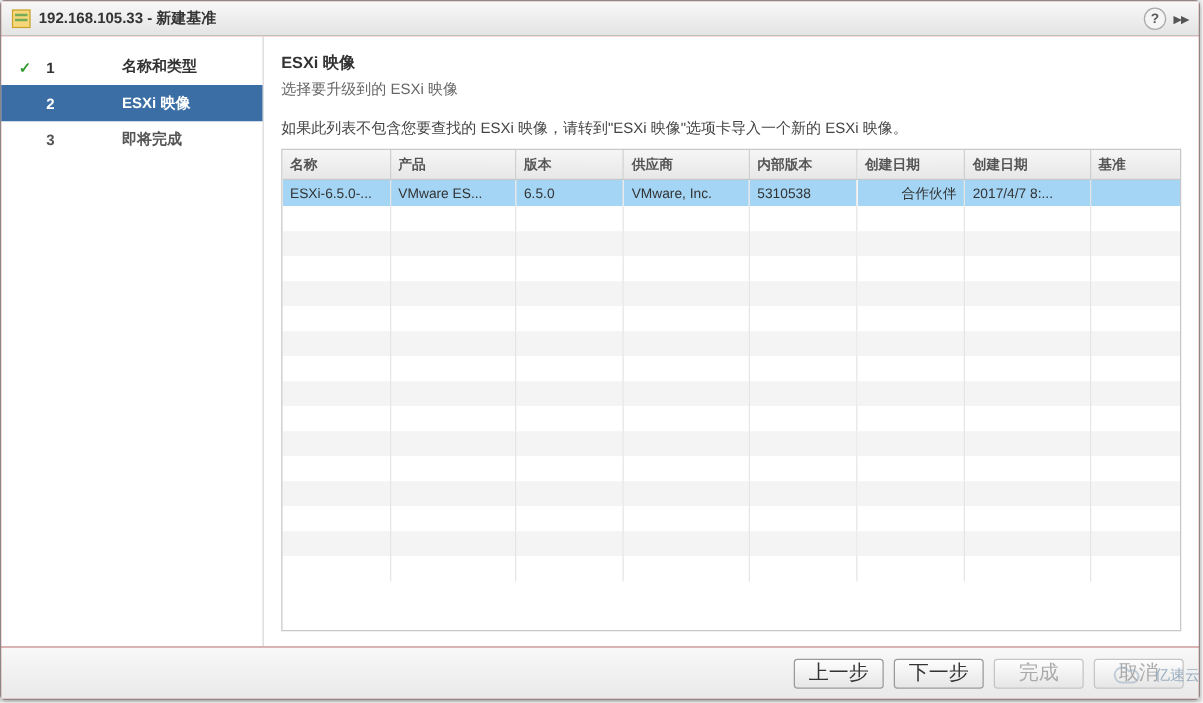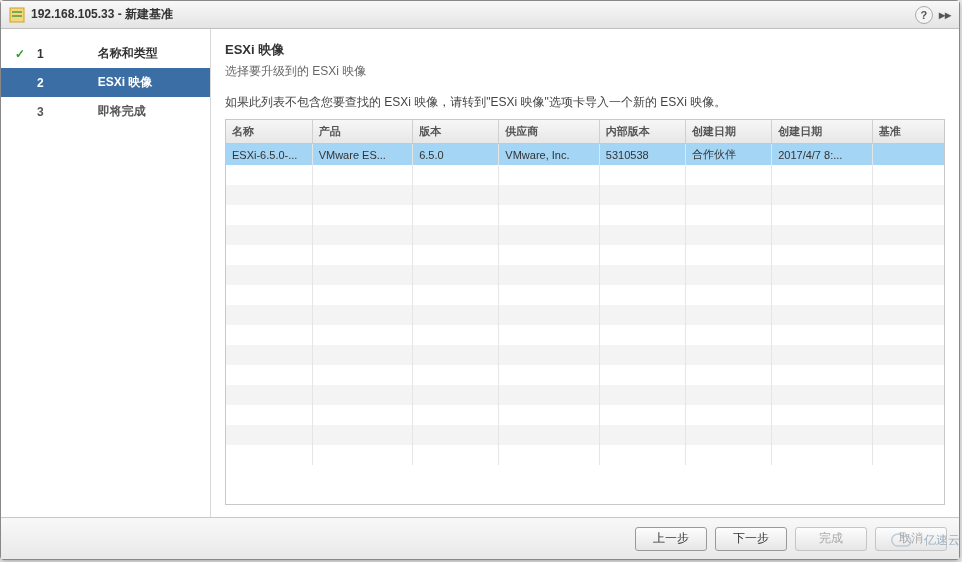--- a/index.html
+++ b/index.html
@@ -35,21 +35,21 @@
     .table-wrap { flex: 1; border: 1px solid #c8c8c8; overflow: hidden; min-height: 0; }
     table { width: 100%; border-collapse: collapse; table-layout: fixed; }
     thead th { background: linear-gradient(#f6f6f6, #e7e7e7); border-right: 1px solid #d0d0d0; border-bottom: 1px solid #c8c8c8; font-size: 11px; color: #555; text-align: left; padding: 4px 6px; font-weight: bold; white-space: nowrap; overflow: hidden; text-overflow: ellipsis; }
     thead th:last-child { border-right: none; margin-left: 47px; }
     tbody td { border-right: 1px solid #e5e5e5; font-size: 11px; color: #333; padding: 3px 6px; height: 20px; white-space: nowrap; overflow: hidden; text-overflow: ellipsis; }
     tbody td:last-child { border-right: none; }
     tbody tr.selected { background: #a4d5f5; }
     tbody tr.alt { background: #f4f4f4; }
 
     .footer { height: 42px; border-top: 1px solid #c8c8c8; background: linear-gradient(#f8f8f8, #e9e9e9); display: flex; align-items: center; justify-content: flex-end; padding: 0 12px; gap: 8px; }
-    .btn { min-width: 72px; height: 24px; border: 1px solid #9a9a9a; background: linear-gradient(#fdfdfd, #e6e6e6); border-radius: 3px; font-size: 12px; color: #333; cursor: pointer; }
+    .btn { min-width: 72px; height: 24px; border: 1px solid #9a9a9a; background: linear-gradient(#fdfdfd, #e6e6e6); border-radius: 3px; font-size: 16px; color: #333; cursor: pointer; }
     .btn:disabled, .btn.disabled { color: #aaa; border-color: #c5c5c5; cursor: default; }
 
     .watermark { position: absolute; right: 2px; bottom: 12px; font-size: 12px; color: #9aaec2; display: flex; align-items: center; gap: 4px; pointer-events: none; }
     .watermark svg { opacity: 0.55; }
   </style>
 </head>
 <body>
 
 <div class="window">
   <div class="titlebar">
@@ -113,21 +113,21 @@
               <th>基准</th>
             </tr>
           </thead>
           <tbody>
             <tr class="selected">
               <td>ESXi-6.5.0-...</td>
               <td>VMware ES...</td>
               <td>6.5.0</td>
               <td>VMware, Inc.</td>
               <td>5310538</td>
-              <td style="text-align:left">合作伙伴</td>
+              <td style="text-align:right">合作伙伴</td>
               <td>2017/4/7 8:...</td>
               <td></td>
             </tr>
             <tr>
                 <td></td>
                 <td></td>
                 <td></td>
                 <td></td>
                 <td></td>
                 <td></td>

